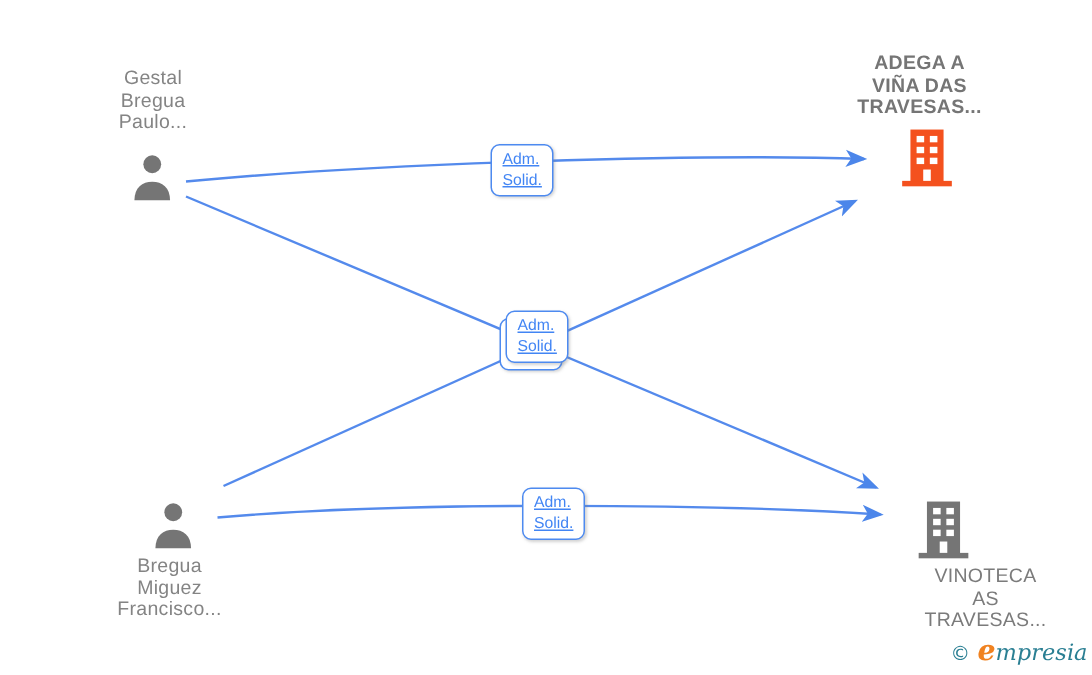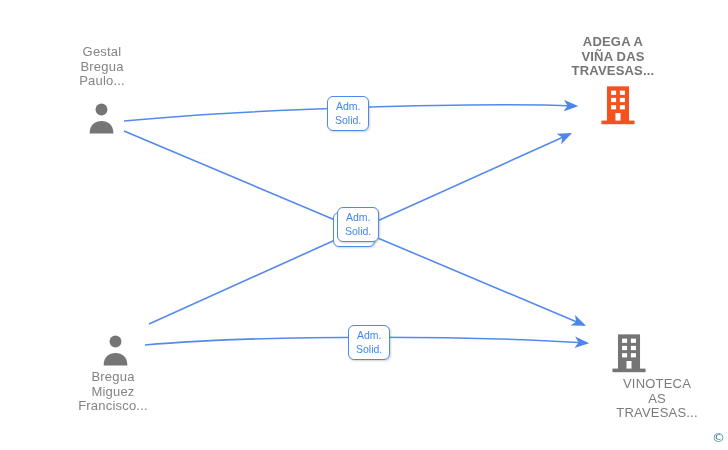--- a/index.html
+++ b/index.html
@@ -14,22 +14,23 @@
     white-space:pre-line;letter-spacing:.2px;
   }
   .node-label.company{color:#7b7b7b;}
   .node-label.bold{font-weight:bold;color:#757575;}
   .node-icon{position:absolute;}
   .edge-label{
     position:absolute;background:#ffffff;
     border:1.5px solid #4d8af0;border-radius:6px;
     padding:2px 7px 3px 7px;
     font-size:10.5px;line-height:14px;color:#4285f4;
-    text-align:center;box-shadow:1px 1px 2px rgba(130,130,130,.35);
+    text-align:left;box-shadow:1px 1px 2px rgba(130,130,130,.35);
     white-space:nowrap;
+    text-decoration:underline;
   }
   .edge-label .ln{display:block;}
   .footer-logo{
     position:absolute;right:3px;bottom:5px;
     display:flex;align-items:baseline;gap:5px;
   }
   .footer-logo .copy{color:#2a7f93;font-size:13px;font-family:"DejaVu Sans",sans-serif;}
   .brand{font-family:"DejaVu Serif","Liberation Serif",serif;font-style:italic;font-size:15px;color:#2a7f93;}
   .brand .initial{color:#f08220;font-size:19px;font-weight:bold;}
 </style>
@@ -118,15 +119,16 @@
       <rect x="13.2" y="13.4" width="3.2" height="2.7" fill="#ffffff"></rect>
       <rect x="10.4" y="18.4" width="3.2" height="4.8" fill="#ffffff"></rect>
     </svg>
   </div>
   <div class="node-label company" style="left:595px;top:377px;">VINOTECA
 AS
 TRAVESAS...</div>
 
   <div class="footer-logo">
     <span class="copy">©</span>
+    <span class="brand"><span class="initial">e</span><span>mpresia</span></span>
   </div>
 
 </div>
 
 </body></html>

